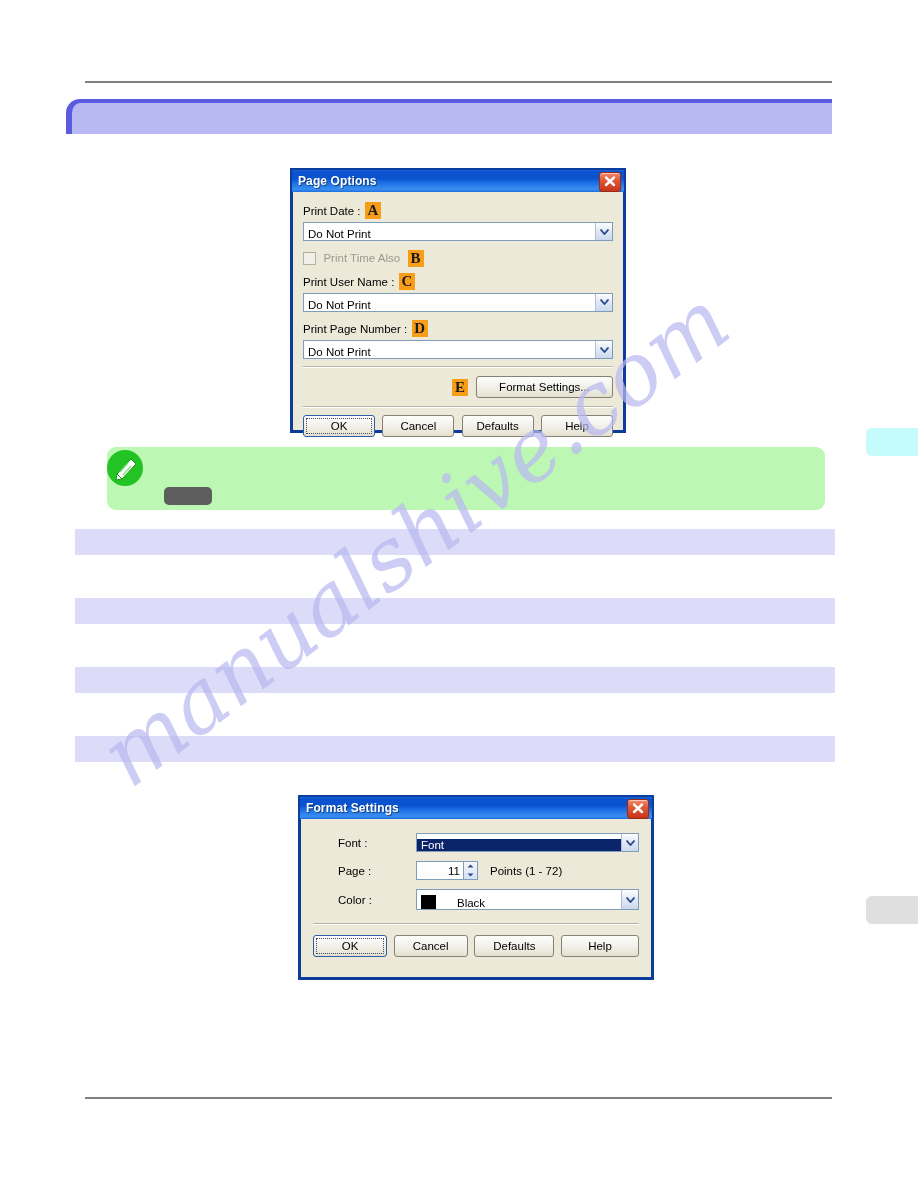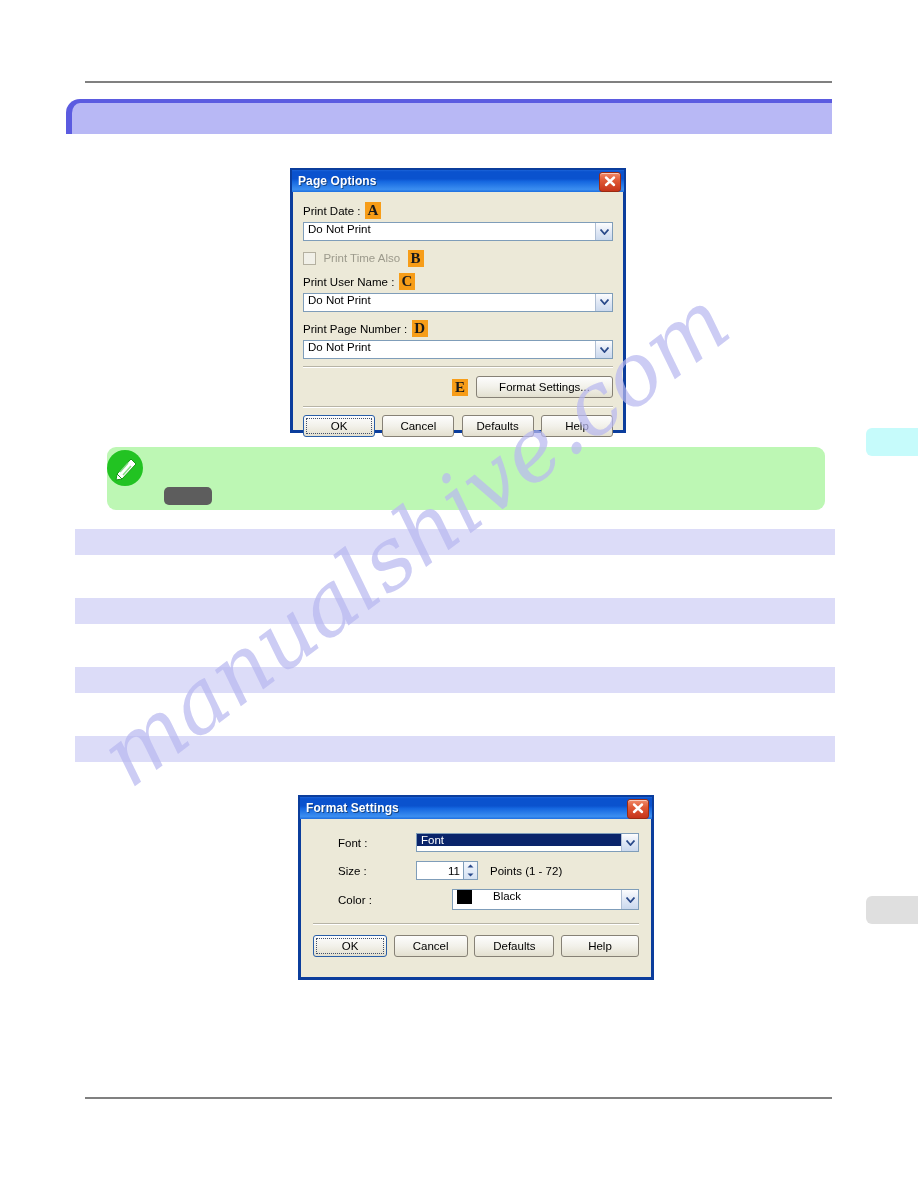--- a/index.html
+++ b/index.html
@@ -175,21 +175,21 @@
   .xp-label.disabled { color: #9c9a8c; }
 
   
   .xp-combo {
     position: relative;
     height: 19px;
     background: #ffffff;
     border: 1px solid #7f9db9;
     box-sizing: border-box;
     display: flex;
-    align-items: flex-start;
+    align-items: flex-end;
   }
   .xp-combo .val {
     font-size: 11.5px;
     padding-left: 4px;
     color: #000;
     font-family: "Liberation Sans", sans-serif;
     flex: 1;
     white-space: nowrap;
     overflow: hidden;
   }
@@ -465,40 +465,40 @@
         <span class="combo-btn">
           <svg width="9" height="6" viewBox="0 0 9 6">
             <path d="M0.5 0.5 L4.5 5 L8.5 0.5" fill="none" stroke="#2a4a8a" stroke-width="1.8"></path>
           </svg>
         </span>
       </div>
     </div>
 
 
     <div class="fs-row">
-      <span class="xp-label lbl">Size :</span>
+      <span class="xp-label lbl">Page :</span>
       <div class="spin-box">
         <span>11</span>
       </div>
       <div class="spin-btns">
         <div>
           <svg width="7" height="4" viewBox="0 0 7 4">
               <path d="M0.5 3.5 L3.5 0.5 L6.5 3.5" fill="#2a4a8a"></path>
             </svg>
         </div>
         <div>
           <svg width="7" height="4" viewBox="0 0 7 4">
               <path d="M0.5 0.5 L3.5 3.5 L6.5 0.5" fill="#2a4a8a"></path>
             </svg>
         </div>
       </div>
       <span class="xp-label" style="margin-left:12px;">Points (1 - 72)</span>
     </div>
 
-    <div class="fs-row" style="margin-bottom:12px;gap:36px;">
+    <div class="fs-row" style="margin-bottom:12px;">
       <span class="xp-label lbl">Color :</span>
       <div class="xp-combo" style="flex:1; height:21px;">
         <span class="swatch" style="background: rgb(0, 0, 0);"></span>
         <span class="val" style="padding-left:16px;">Black</span>
         <span class="combo-btn">
           <svg width="9" height="6" viewBox="0 0 9 6">
             <path d="M0.5 0.5 L4.5 5 L8.5 0.5" fill="none" stroke="#2a4a8a" stroke-width="1.8"></path>
           </svg>
         </span>
       </div>

